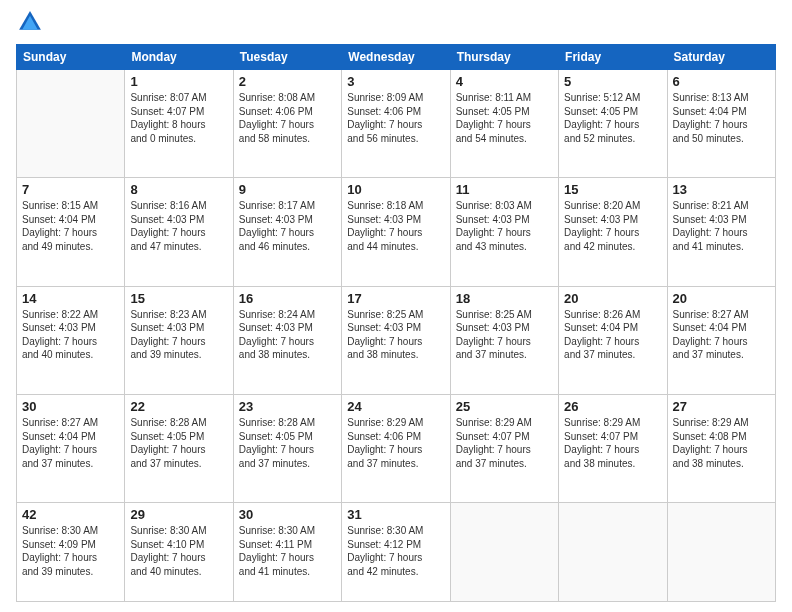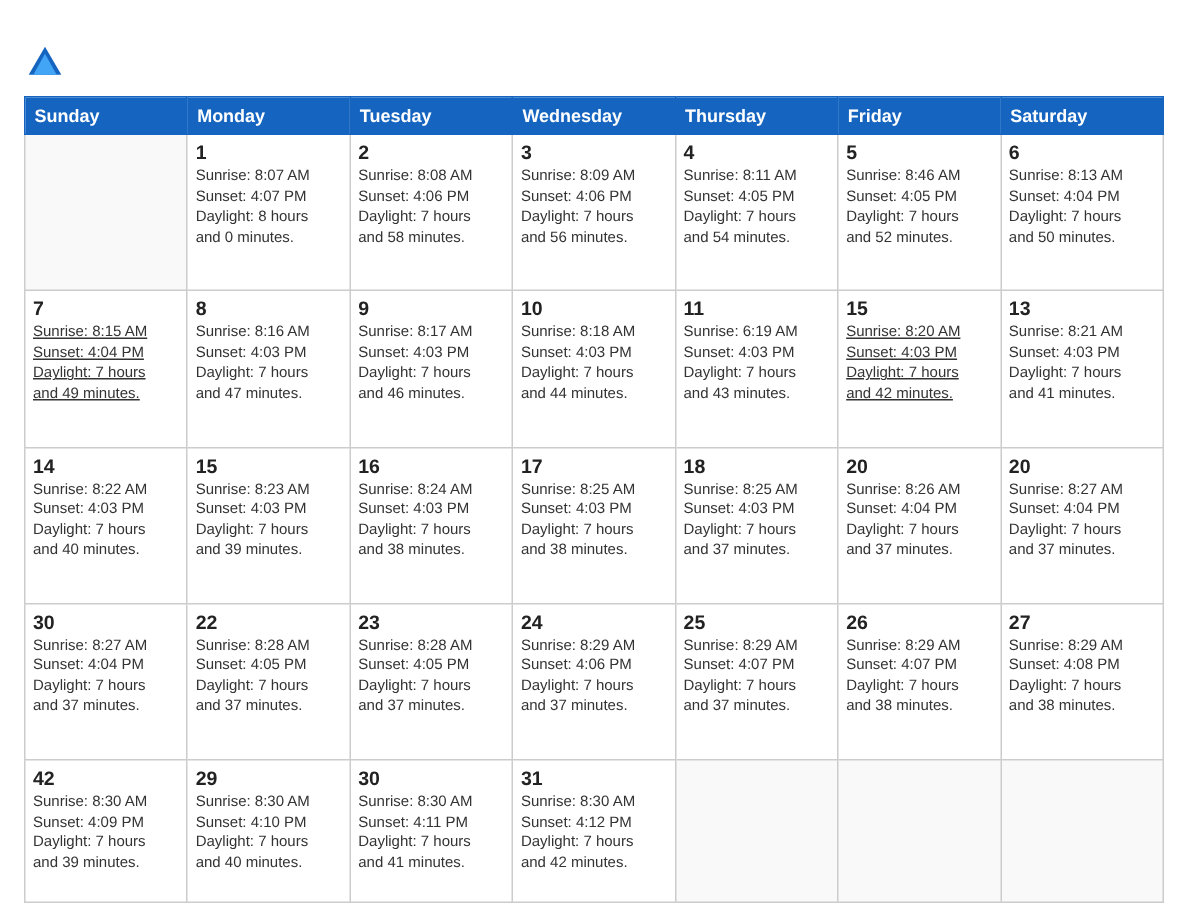--- a/index.html
+++ b/index.html
@@ -7,21 +7,21 @@
       width: 792px;
       height: 612px;
       background: #fff;
       font-family: Arial, sans-serif;
       font-size: 11px;
       overflow: hidden;
     }
     .page {
       width: 792px;
       height: 612px;
-      padding: 28px 16px 10px 16px;
+      padding: 8px 16px 10px 16px;
       display: flex;
       flex-direction: column;
     }
     .header {
       display: flex;
       justify-content: space-between;
       align-items: flex-start;
       margin-bottom: 8px;
     }
     .logo {
@@ -154,37 +154,37 @@
           </td>
           <td>
             <div class="day-number">4</div>
             <div class="day-info" style="white-space: pre-line;">Sunrise: 8:11 AM
 Sunset: 4:05 PM
 Daylight: 7 hours
 and 54 minutes.</div>
           </td>
           <td>
             <div class="day-number">5</div>
-            <div class="day-info" style="white-space: pre-line;">Sunrise: 8:46 AM
+            <div class="day-info" style="white-space: pre-line;">Sunrise: 5:12 AM
 Sunset: 4:05 PM
 Daylight: 7 hours
 and 52 minutes.</div>
           </td>
           <td>
             <div class="day-number">6</div>
             <div class="day-info" style="white-space: pre-line;">Sunrise: 8:13 AM
 Sunset: 4:04 PM
 Daylight: 7 hours
 and 50 minutes.</div>
           </td>
         </tr>
         <tr>
           <td>
             <div class="day-number">7</div>
-            <div class="day-info" style="white-space: pre-line; text-decoration: underline;">Sunrise: 8:15 AM
+            <div class="day-info" style="white-space: pre-line;">Sunrise: 8:15 AM
 Sunset: 4:04 PM
 Daylight: 7 hours
 and 49 minutes.</div>
           </td>
           <td>
             <div class="day-number">8</div>
             <div class="day-info" style="white-space: pre-line;">Sunrise: 8:16 AM
 Sunset: 4:03 PM
 Daylight: 7 hours
 and 47 minutes.</div>
@@ -198,28 +198,28 @@
           </td>
           <td>
             <div class="day-number">10</div>
             <div class="day-info" style="white-space: pre-line;">Sunrise: 8:18 AM
 Sunset: 4:03 PM
 Daylight: 7 hours
 and 44 minutes.</div>
           </td>
           <td>
             <div class="day-number">11</div>
-            <div class="day-info" style="white-space: pre-line;">Sunrise: 6:19 AM
+            <div class="day-info" style="white-space: pre-line;">Sunrise: 8:03 AM
 Sunset: 4:03 PM
 Daylight: 7 hours
 and 43 minutes.</div>
           </td>
           <td>
             <div class="day-number">15</div>
-            <div class="day-info" style="white-space: pre-line; text-decoration: underline;">Sunrise: 8:20 AM
+            <div class="day-info" style="white-space: pre-line;">Sunrise: 8:20 AM
 Sunset: 4:03 PM
 Daylight: 7 hours
 and 42 minutes.</div>
           </td>
           <td>
             <div class="day-number">13</div>
             <div class="day-info" style="white-space: pre-line;">Sunrise: 8:21 AM
 Sunset: 4:03 PM
 Daylight: 7 hours
 and 41 minutes.</div>

